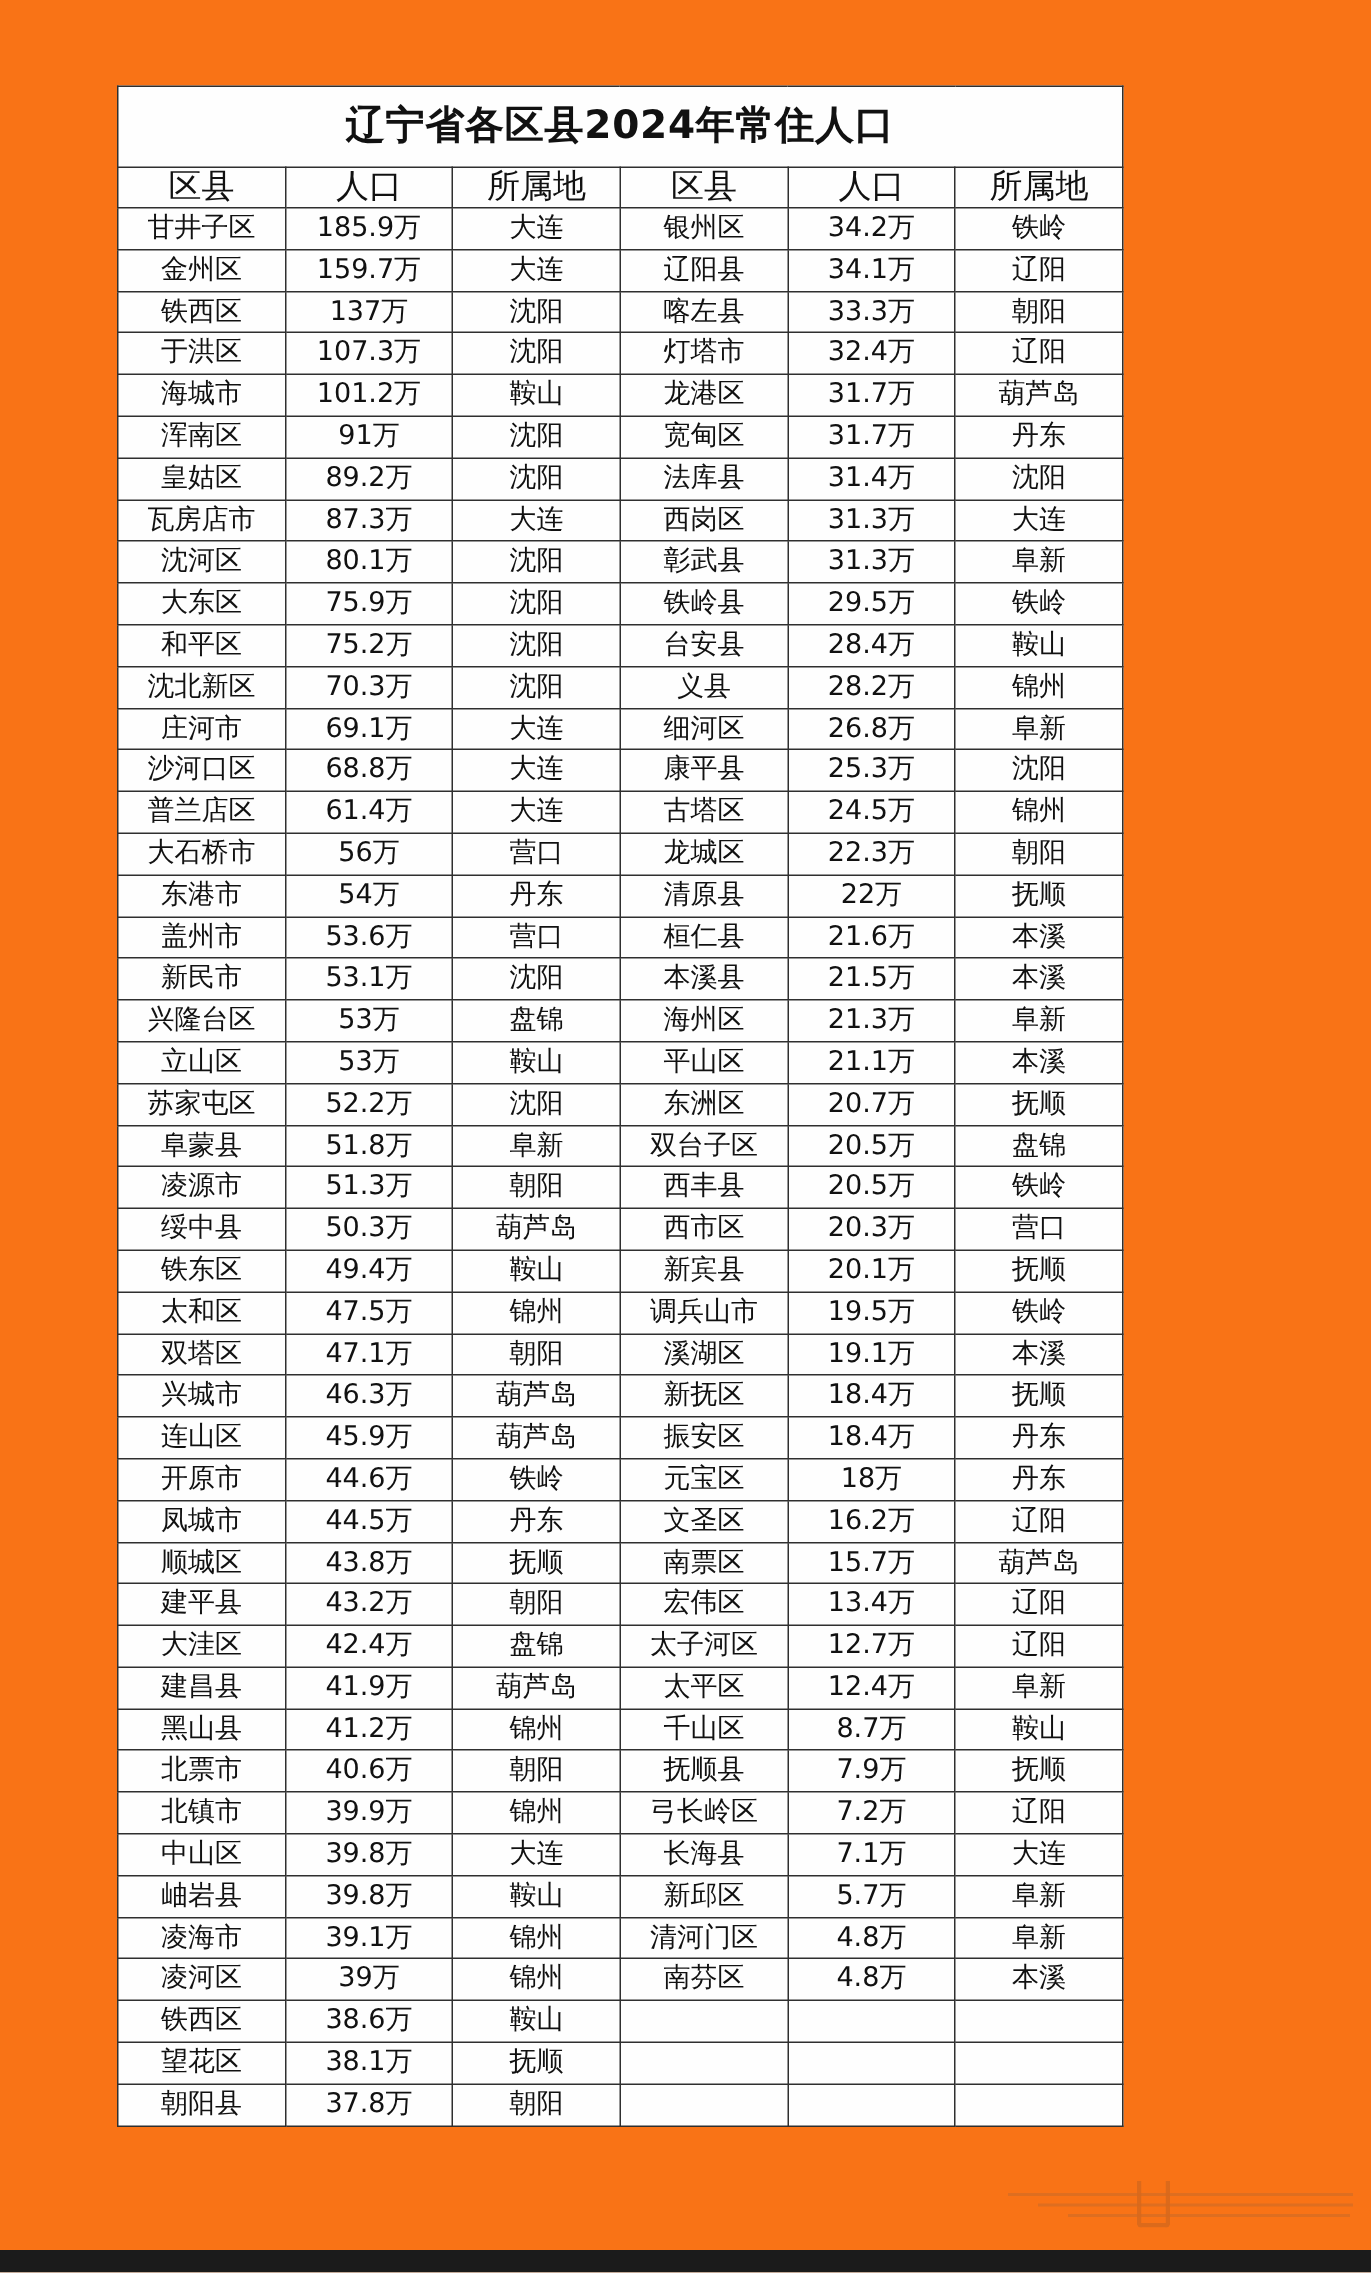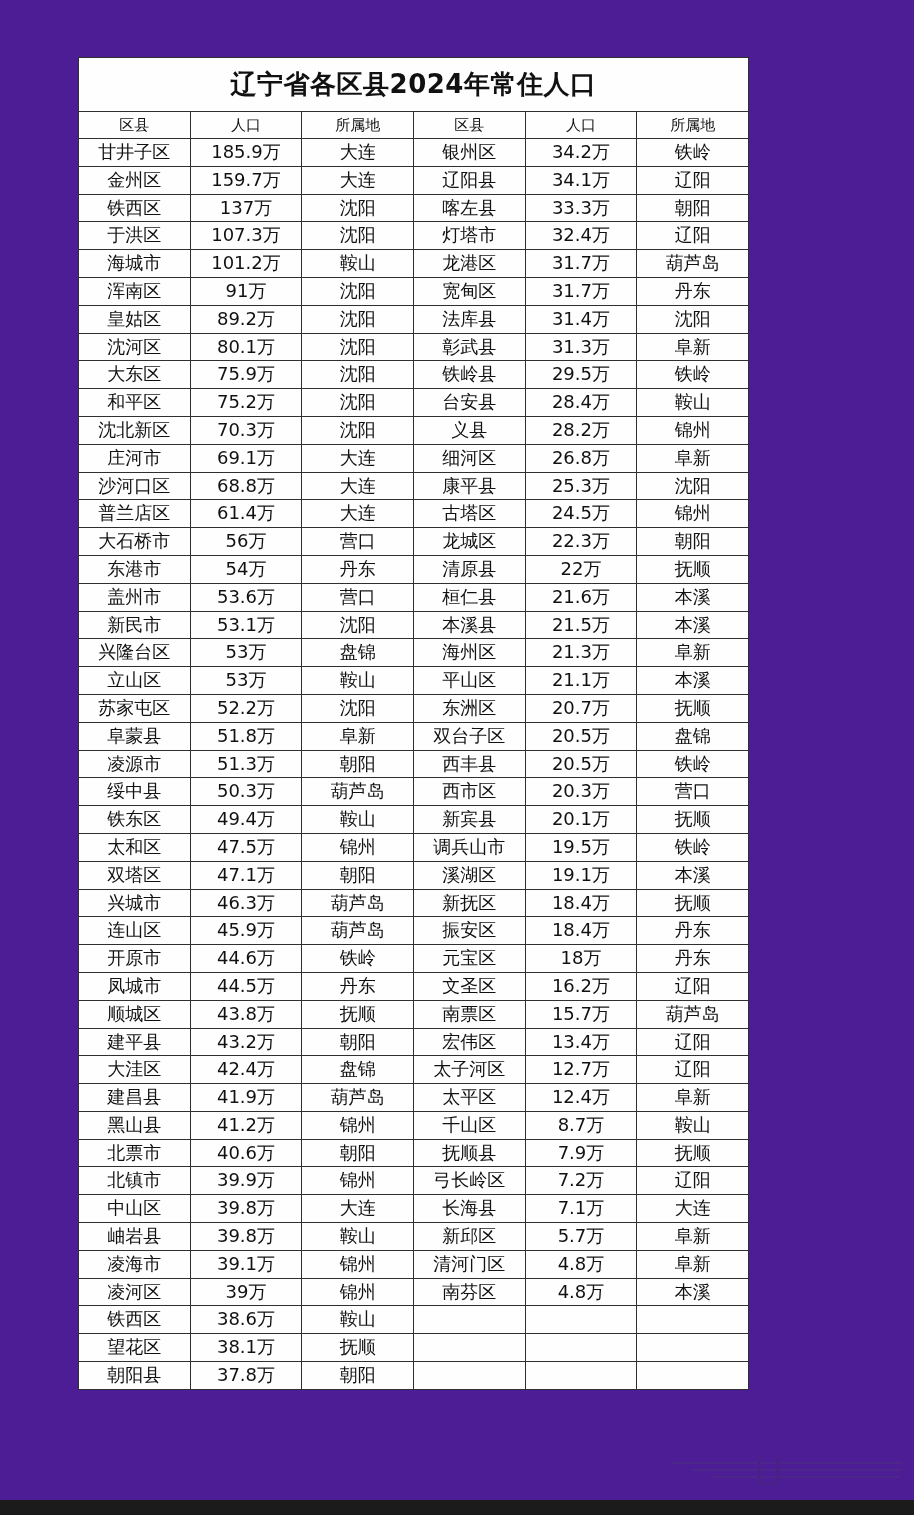--- a/index.html
+++ b/index.html
@@ -13,21 +13,21 @@
     position: relative;
     font-family: "DejaVu Sans", "Liberation Sans", sans-serif;
     overflow: hidden;
   }
 
   #page {
     position: absolute;
     left: 0; top: 0;
     width: 914px;
     height: 1515px;
-    background: #4c1d95;
+    background: #f97316;
   }
 
   
   #table-wrap {
     position: absolute;
     left: 78px;
     top: 57px;
     width: 670px;
   }
 
@@ -56,21 +56,21 @@
     font-size: 26px;
     font-weight: bold;
     letter-spacing: 0.5px;
     line-height: 53px;
     white-space: nowrap;
   }
 
   
   .hdr-cell {
     height: 26px;
-    font-size: 15px;
+    font-size: 22px;
     font-weight: normal;
     line-height: 26px;
     white-space: nowrap;
   }
 
   
   .body-cell {
     height: 26.8px;
     font-size: 18px;
     line-height: 26.8px;
@@ -193,20 +193,28 @@
           </tr>
           <tr>
             <td class="body-cell">皇姑区</td>
             <td class="body-cell">89.2万</td>
             <td class="body-cell">沈阳</td>
             <td class="body-cell">法库县</td>
             <td class="body-cell">31.4万</td>
             <td class="body-cell">沈阳</td>
           </tr>
           <tr>
+            <td class="body-cell">瓦房店市</td>
+            <td class="body-cell">87.3万</td>
+            <td class="body-cell">大连</td>
+            <td class="body-cell">西岗区</td>
+            <td class="body-cell">31.3万</td>
+            <td class="body-cell">大连</td>
+          </tr>
+          <tr>
             <td class="body-cell">沈河区</td>
             <td class="body-cell">80.1万</td>
             <td class="body-cell">沈阳</td>
             <td class="body-cell">彰武县</td>
             <td class="body-cell">31.3万</td>
             <td class="body-cell">阜新</td>
           </tr>
           <tr>
             <td class="body-cell">大东区</td>
             <td class="body-cell">75.9万</td>

